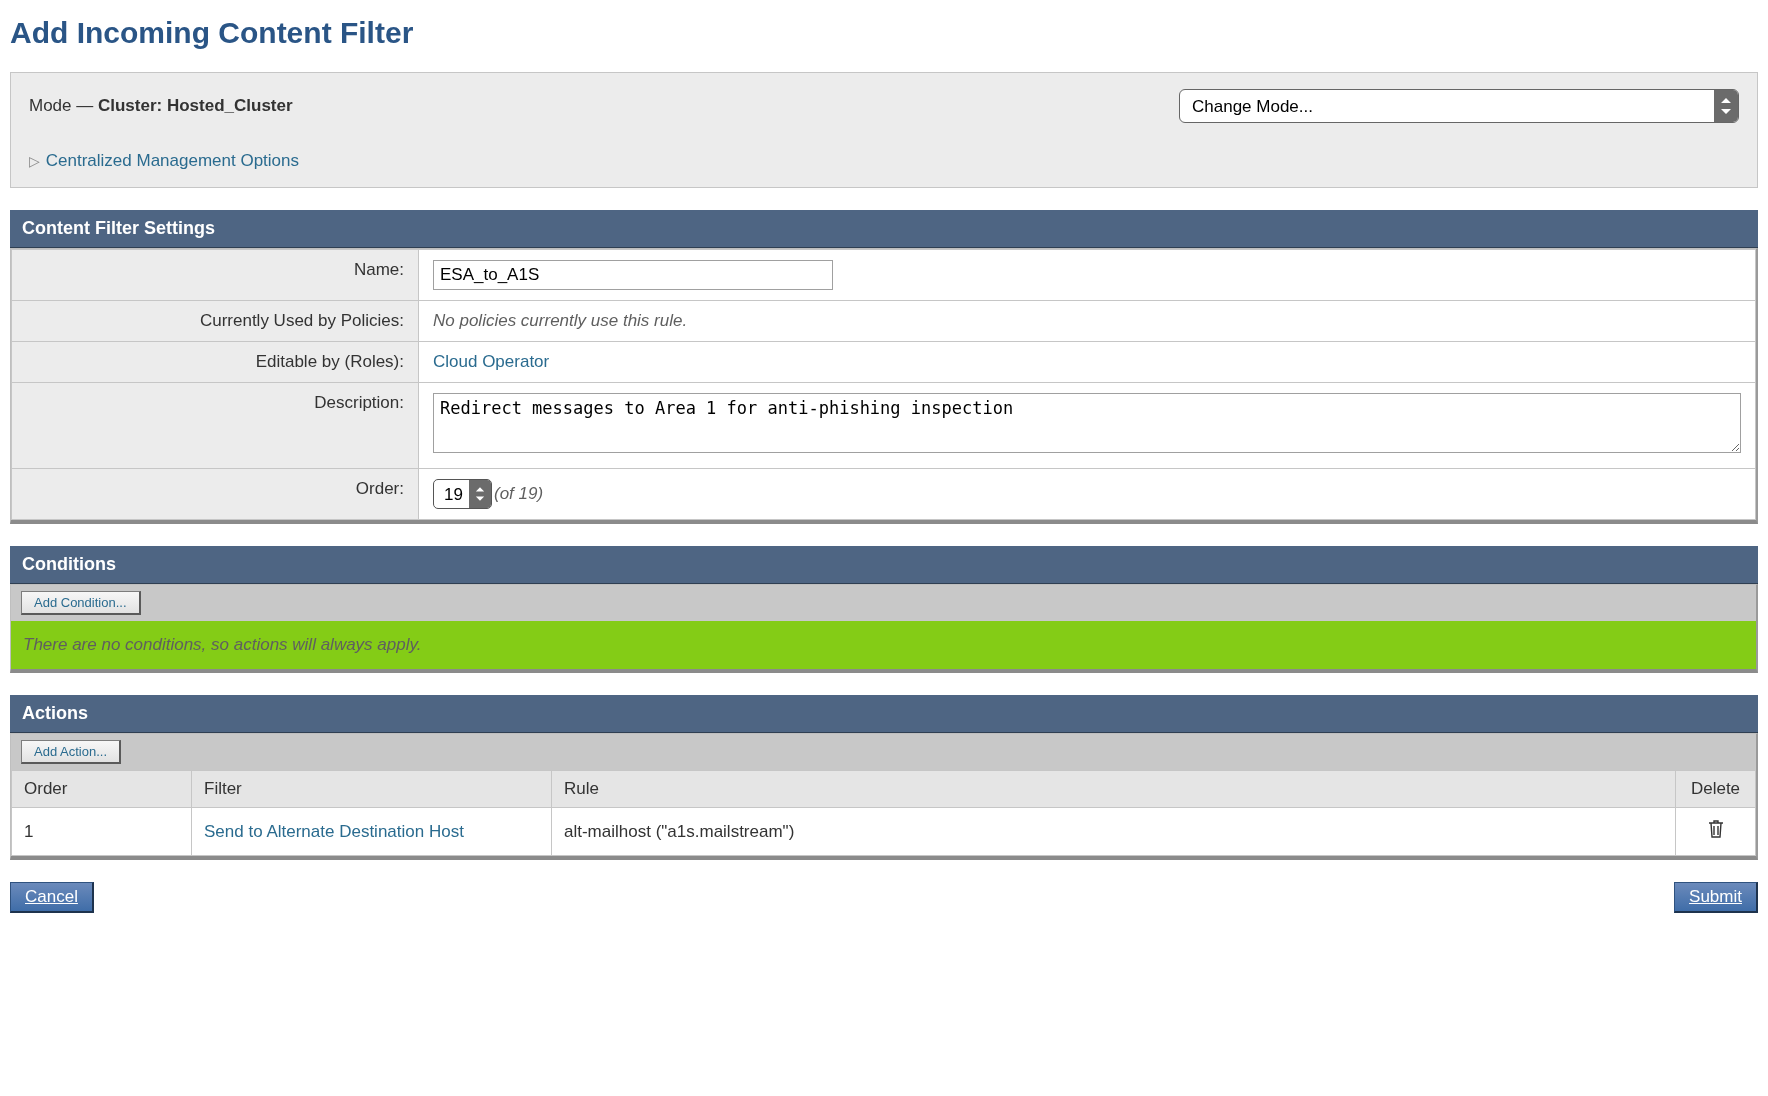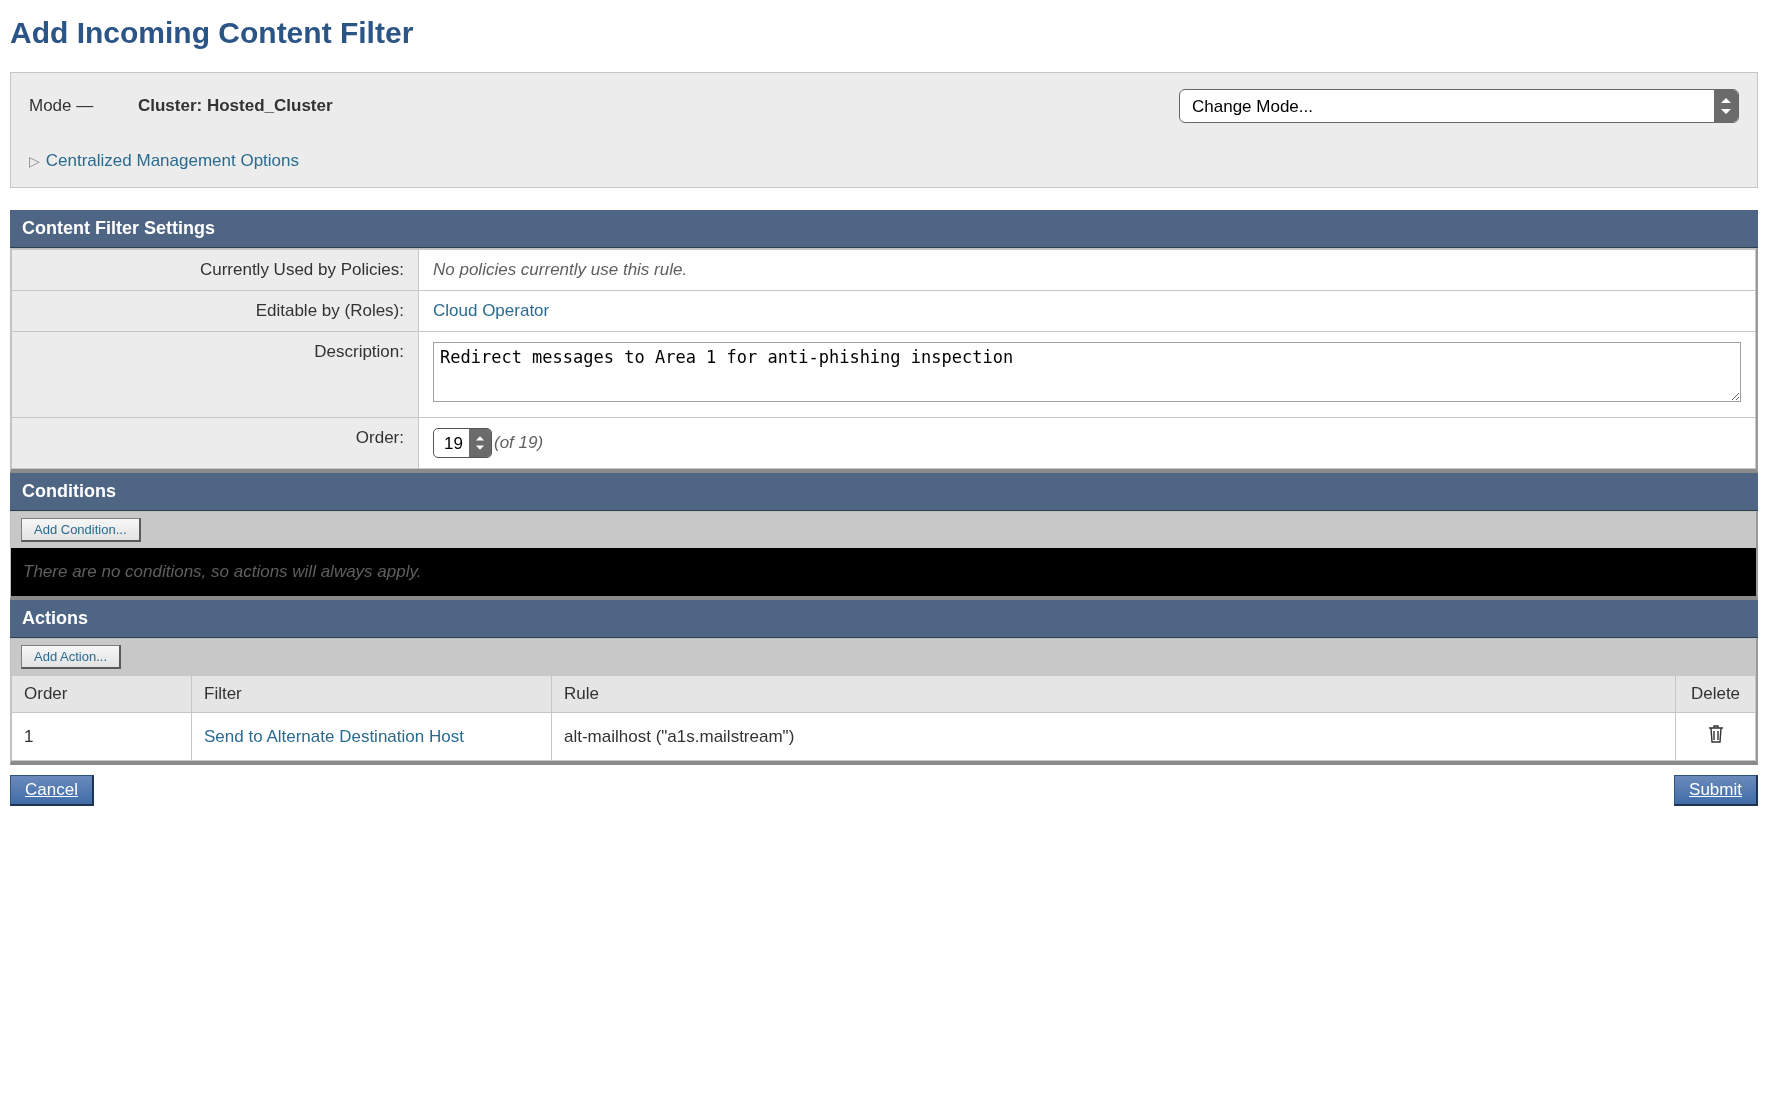--- a/index.html
+++ b/index.html
@@ -25,21 +25,21 @@
     background: #ececec;
     padding: 16px 18px 16px 18px;
     margin-bottom: 22px;
   }
   .mode-row {
     display: flex;
     justify-content: space-between;
     align-items: center;
   }
   .mode-label { font-size: 17px; color: #333; }
-  .mode-label b { font-weight: bold; margin-left: 40px; }
+  .mode-label b { font-weight: bold; }
   .mode-select-wrap {
     position: relative;
     width: 560px;
   }
   .mode-select {
     width: 100%;
     height: 34px;
     border: 1px solid #666;
     border-radius: 6px;
     background: #fff;
@@ -69,20 +69,21 @@
     align-items: center;
     gap: 6px;
   }
   .cm-options .tri {
     color: #8a8a8a;
     font-size: 14px;
   }
 
   
   .section {
+    margin-bottom: 22px;
   }
   .section-header {
     background: #4e6583;
     color: #fff;
     font-weight: bold;
     font-size: 18px;
     padding: 8px 12px;
     border-bottom: 1px solid #2f3f52;
   }
   .section-body {
@@ -166,21 +167,21 @@
     border-bottom: 2px solid #5a5a5a;
     color: #2a6b8f;
     font-size: 13px;
     padding: 3px 12px;
     cursor: pointer;
   }
 
   
   .empty-row {
     padding: 14px 12px;
-    background: #000000;
+    background: #84cc16;
   }
 
   
   table.actions {
     width: 100%;
     border-collapse: collapse;
   }
   table.actions th {
     background: #e5e5e5;
     text-align: left;
@@ -243,20 +244,26 @@
     <span class="tri">▷</span>
     <span>Centralized Management Options</span>
   </div>
 </div>
 
 <div class="section">
   <div class="section-header">Content Filter Settings</div>
   <div class="section-body">
     <table class="settings">
       <tbody>
+          <tr>
+        <td class="lbl">Name:</td>
+        <td class="val">
+          <input type="text" class="textfield" value="ESA_to_A1S" style="">
+        </td>
+      </tr>
       <tr>
         <td class="lbl">Currently Used by Policies:</td>
         <td class="val"><span class="italic-gray">No policies currently use this rule.</span></td>
       </tr>
       <tr>
         <td class="lbl">Editable by (Roles):</td>
         <td class="val"><span class="link">Cloud Operator</span></td>
       </tr>
       <tr>
         <td class="lbl">Description:</td>

